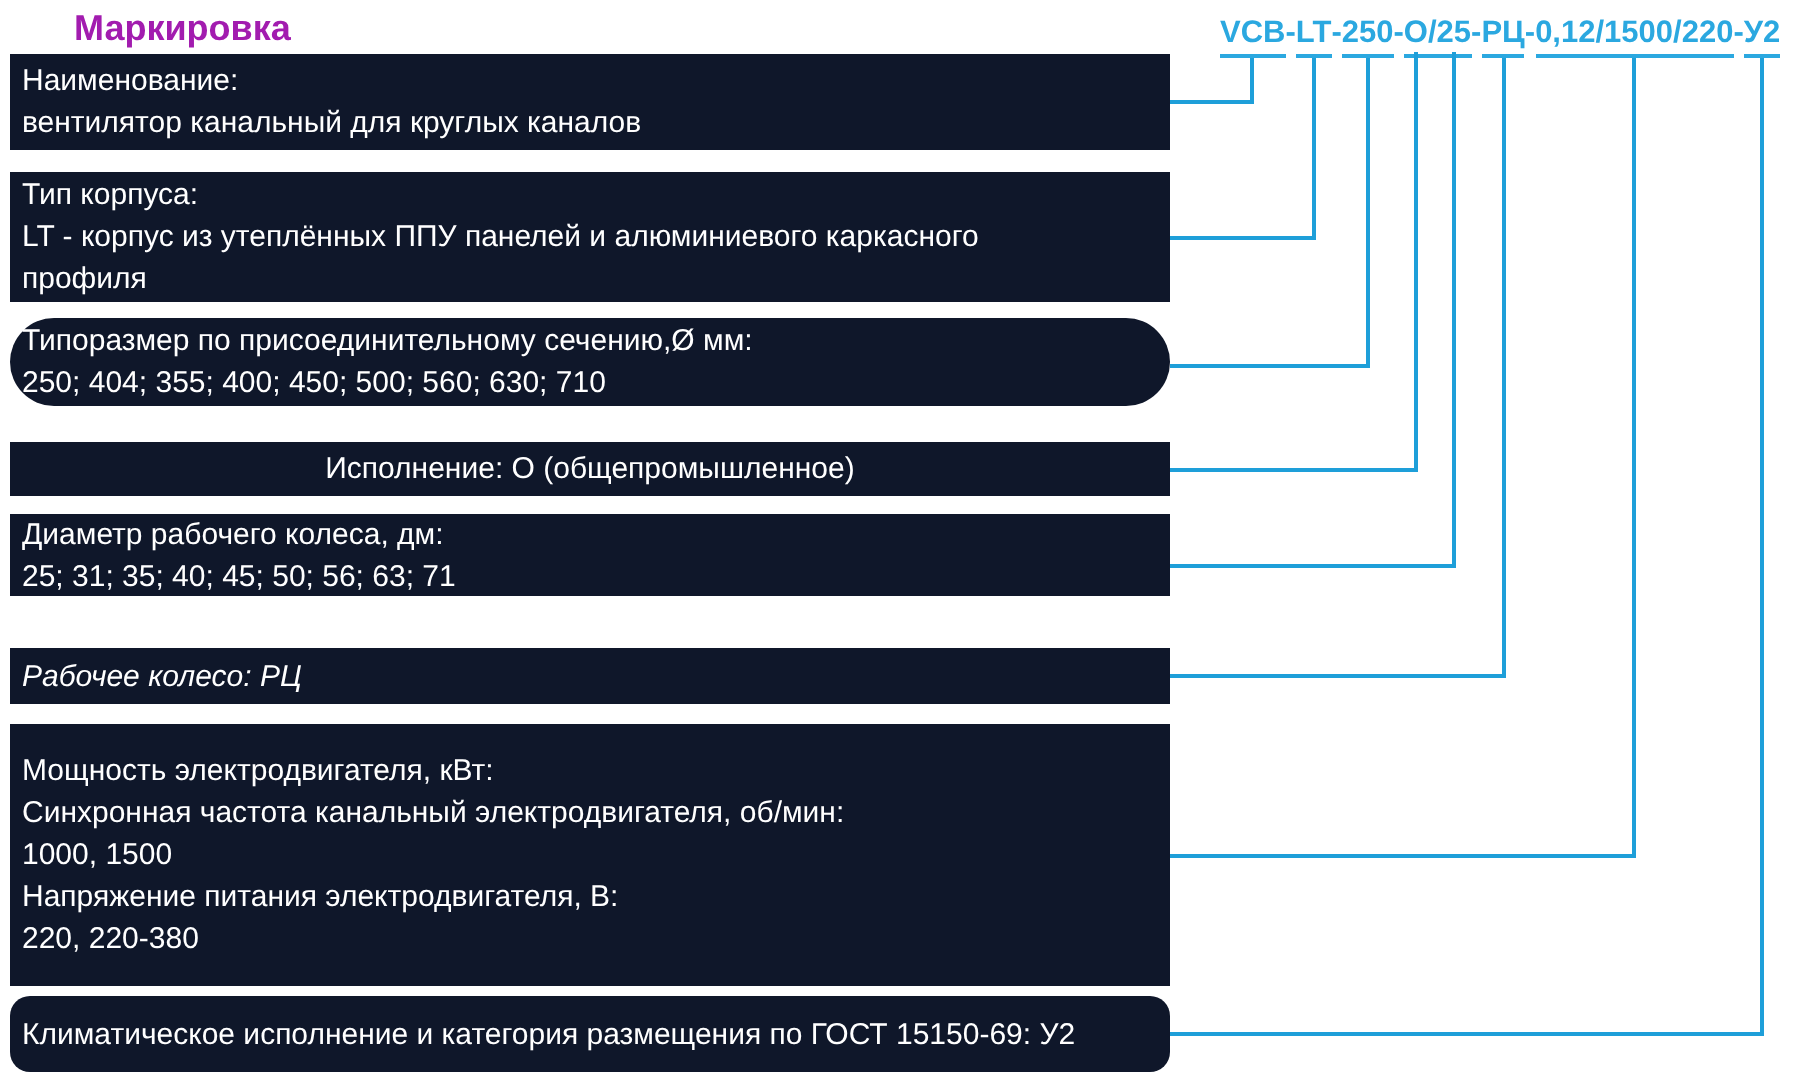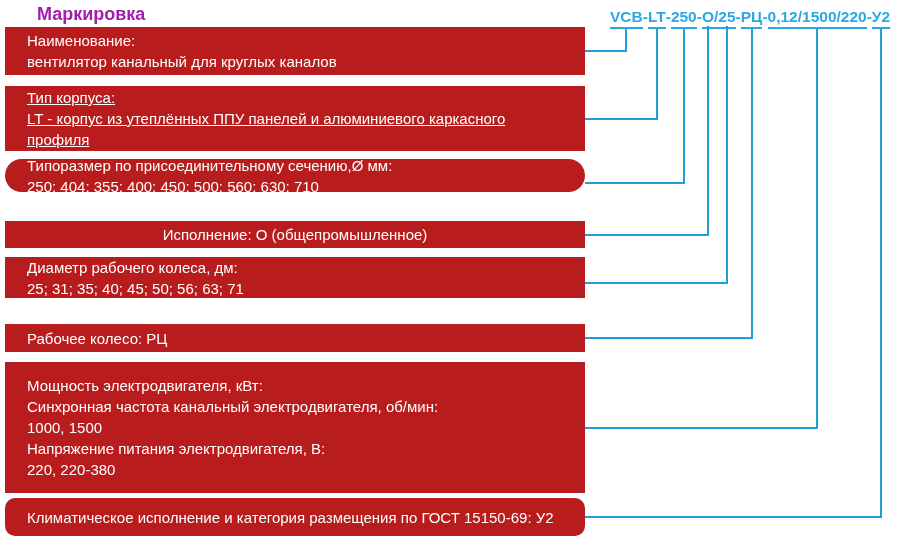--- a/index.html
+++ b/index.html
@@ -5,31 +5,31 @@
   html,body{margin:0;padding:0;background:#fff;}
   #canvas{
     position:relative;width:900px;height:544px;background:#ffffff;
     font-family:"Liberation Sans","DejaVu Sans",sans-serif;overflow:hidden;
   }
   .page-title{
     position:absolute;left:12px;top:4px;
     font-size:18px;font-weight:bold;color:#a21caf;margin-left:25px;
   }
   .spec-box{
-    position:absolute;left:5px;width:580px;background:#b91c1c;color:#ffffff;
-    box-sizing:border-box;padding:2px 22px;display:flex;flex-direction:column;
+    position:absolute;left:5px;width:580px;background:#0f172a;color:#ffffff;
+    box-sizing:border-box;padding:2px 6px;display:flex;flex-direction:column;
     justify-content:center;font-size:15px;line-height:21px;
   }
   .spec-box .line{white-space:nowrap;}
   #box-0{top:27px;height:48px;}
-  #box-1{top:86px;height:65px;text-decoration:underline;}
-  #box-2{top:159px;height:33px;border-radius:23px;}
+  #box-1{top:86px;height:65px;}
+  #box-2{top:159px;height:44px;border-radius:23px;}
   #box-3{top:221px;height:27px;text-align:center;}
   #box-4{top:257px;height:41px;}
-  #box-5{top:324px;height:28px;}
+  #box-5{top:324px;height:28px;font-style:italic;}
   #box-6{top:362px;height:131px;}
   #box-7{top:498px;height:38px;border-radius:10px;}
   .code{
     position:absolute;left:610px;top:8px;white-space:nowrap;
     font-size:15.5px;font-weight:bold;color:#2ba8e0;letter-spacing:0;
   }
   .code .seg{display:inline-block;border-bottom:2px solid #2ba8e0;padding-bottom:1px;}
   .code .dash{display:inline-block;padding-bottom:3px;}
   .code .sub{display:inline-block;}
   #wires{position:absolute;left:0;top:0;pointer-events:none;}

